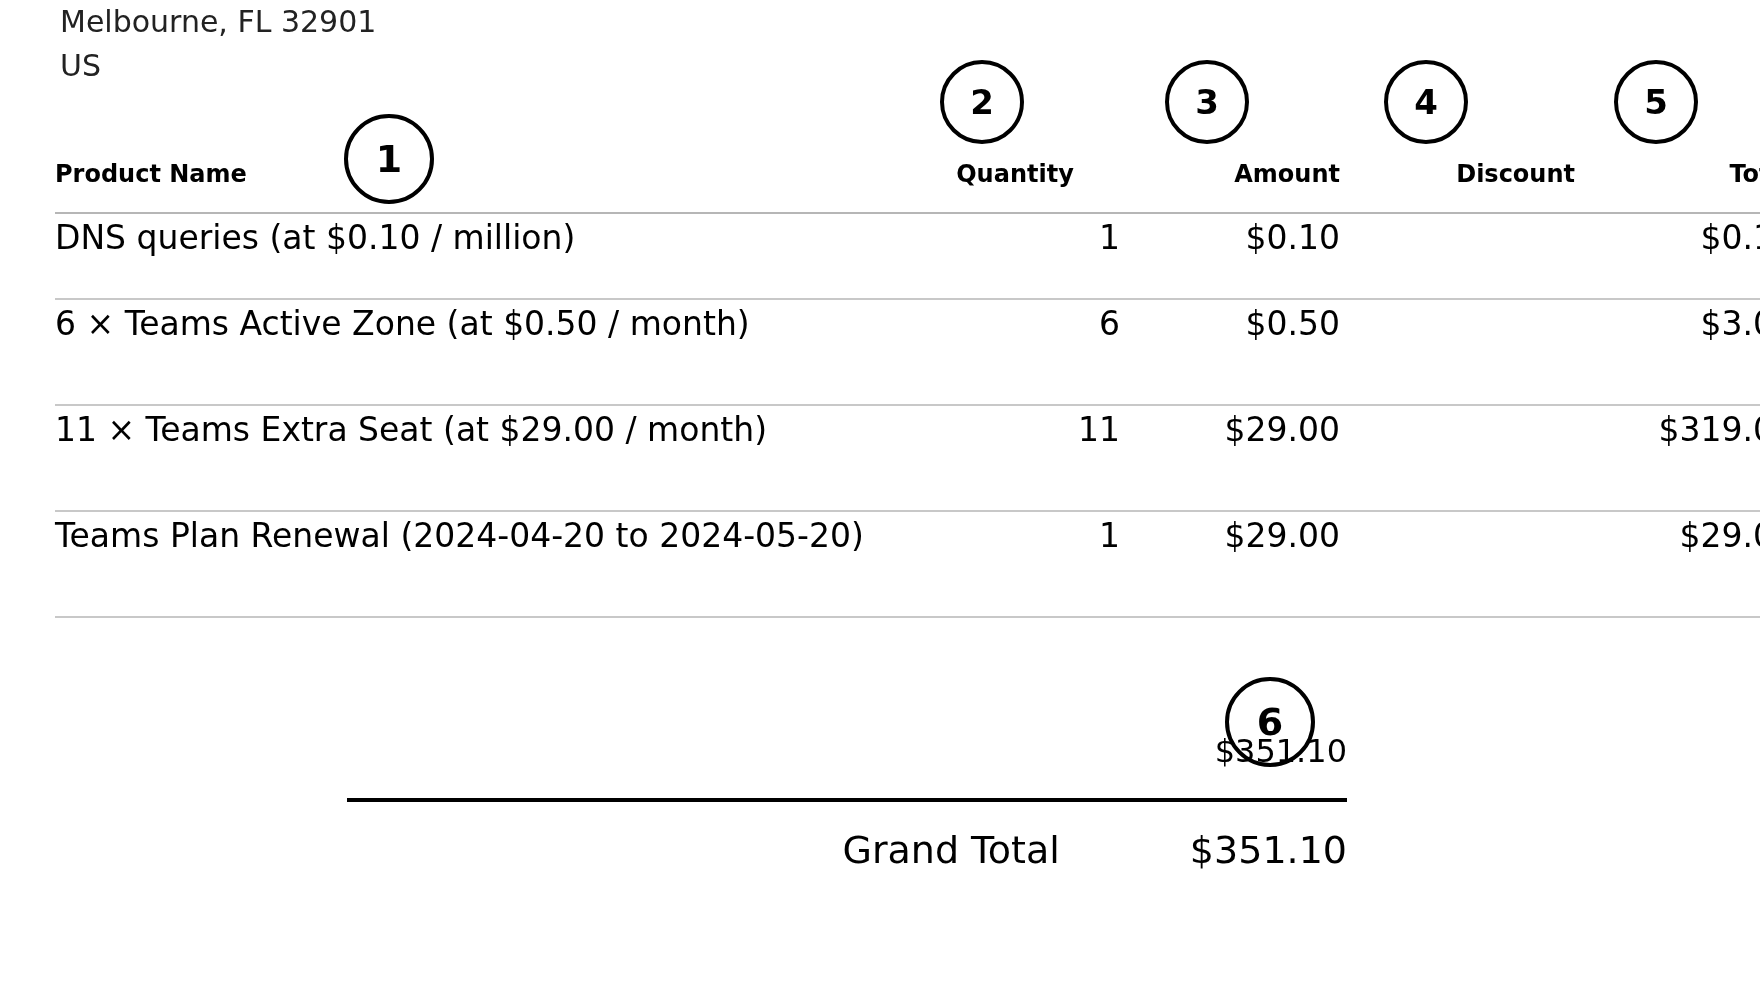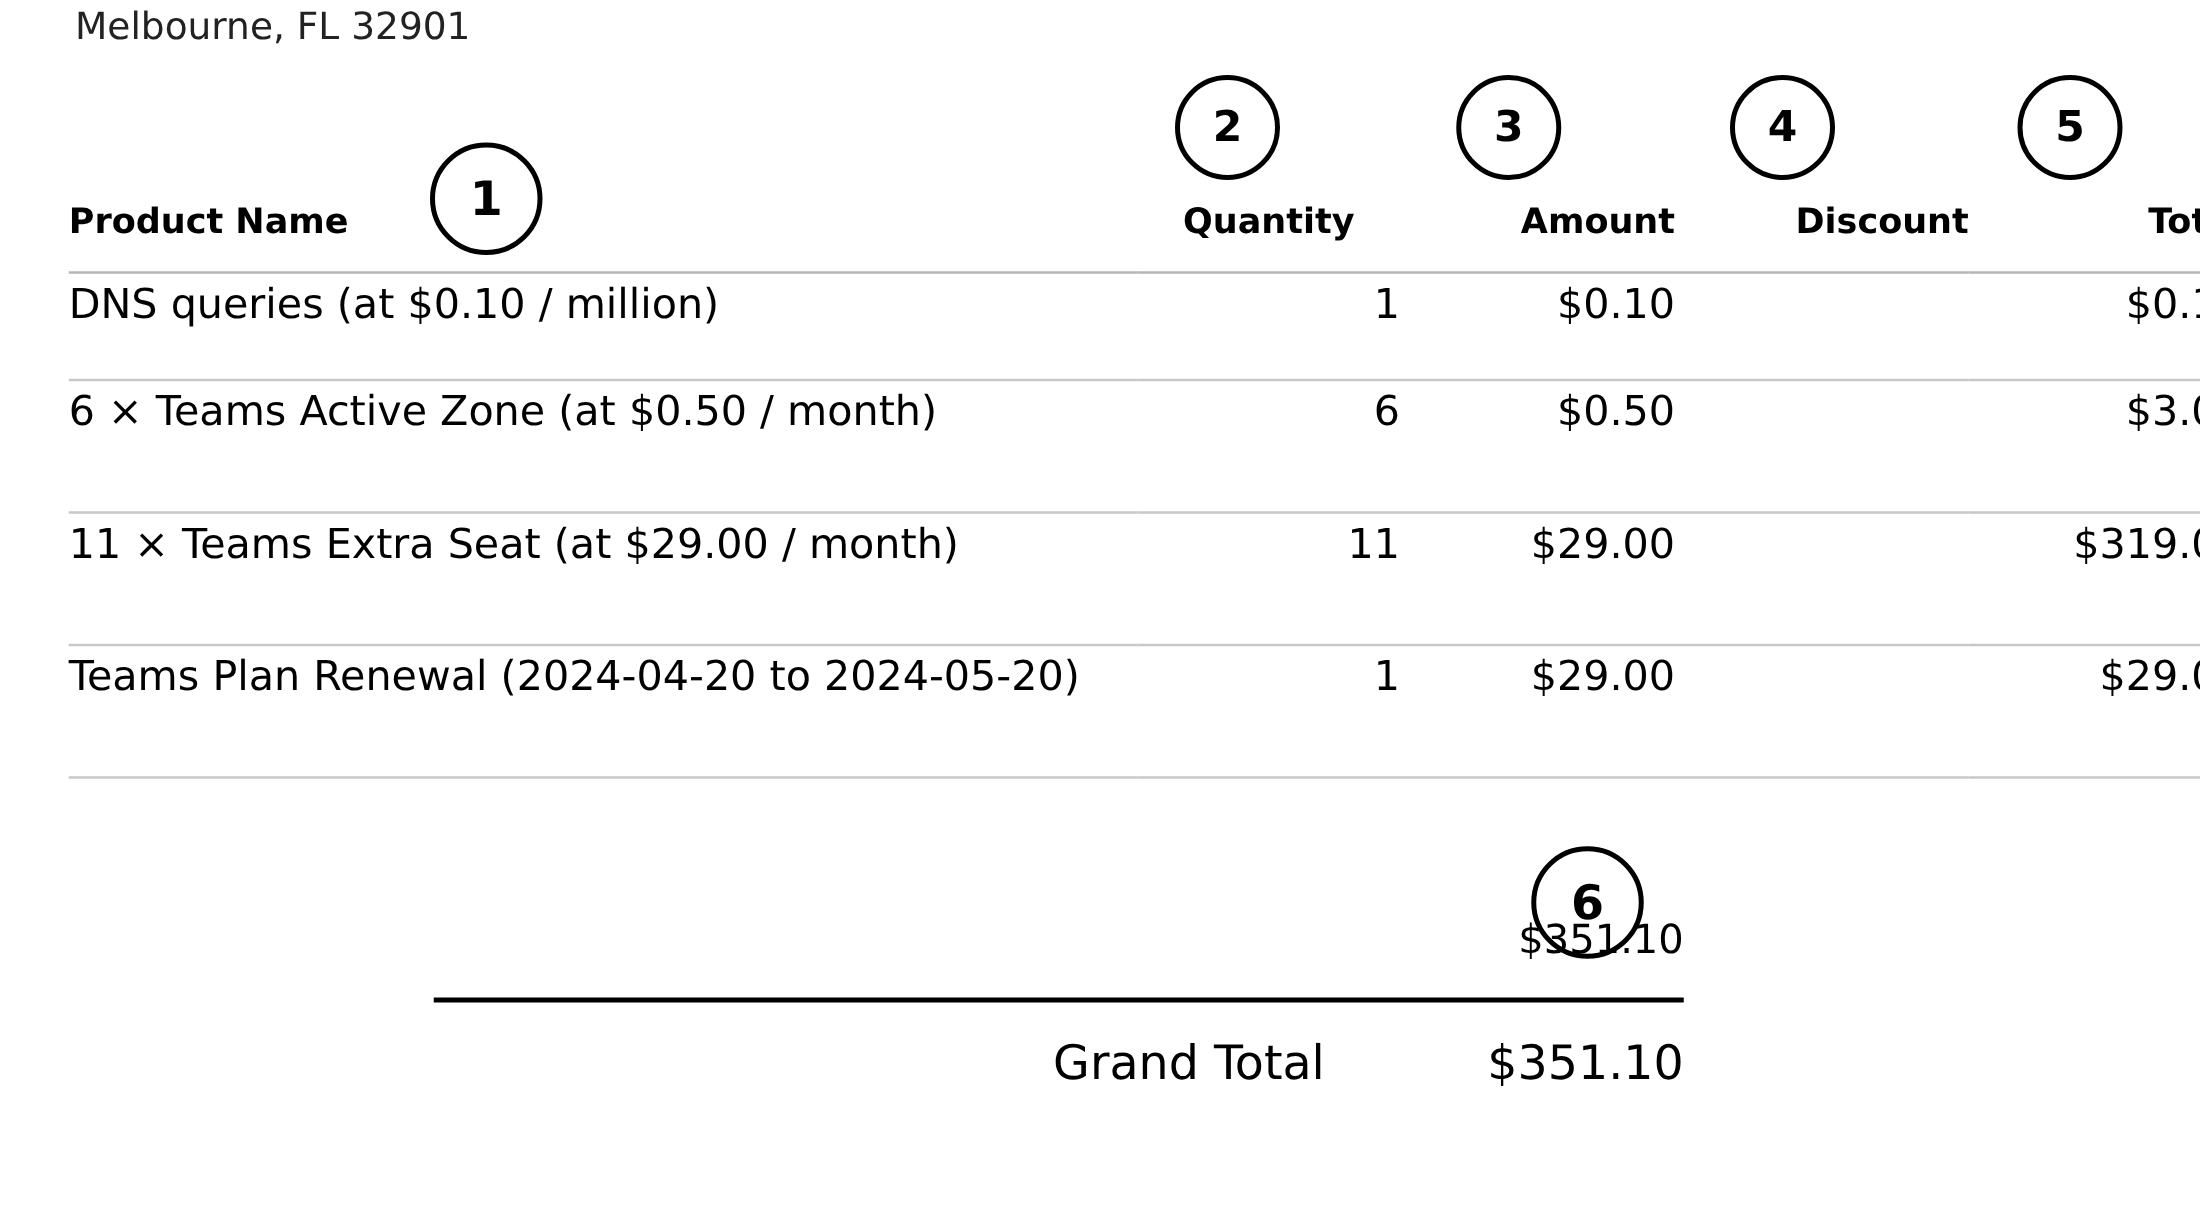--- a/index.html
+++ b/index.html
@@ -43,21 +43,21 @@
     table-layout: fixed;
   }
   .invoice-table th,
   .invoice-table td {
     font-size: 33px;
     padding: 0;
     vertical-align: top;
   }
   .invoice-table thead th {
     font-weight: 700;
-    font-size: 28px;
+    font-size: 24px;
     padding-bottom: 24px;
     border-bottom: 2px solid #b6b6b6;
   }
   .invoice-table tbody td {
     padding-top: 4px;
     padding-bottom: 20px;
     border-bottom: 2px solid #c8c8c8;
     font-size: 33px;
     line-height: 1.2;
     height: 60px;
@@ -112,20 +112,21 @@
   }
   .annot.small { width: 84px; height: 84px; font-size: 34px; }
 </style>
 </head>
 <body>
 
 <div class="page">
 
   <div class="address">
     <div>Melbourne, FL 32901</div>
+    <div>US</div>
   </div>
 
   <div class="annot" style="left:344px;  top:114px;">1</div>
   <div class="annot small" style="left:940px;  top:60px;">2</div>
   <div class="annot small" style="left:1165px; top:60px;">3</div>
   <div class="annot small" style="left:1384px; top:60px;">4</div>
   <div class="annot small" style="left:1614px; top:60px;">5</div>
   <div class="annot" style="left:1225px; top:677px;">6</div>
 
   <table class="invoice-table">

